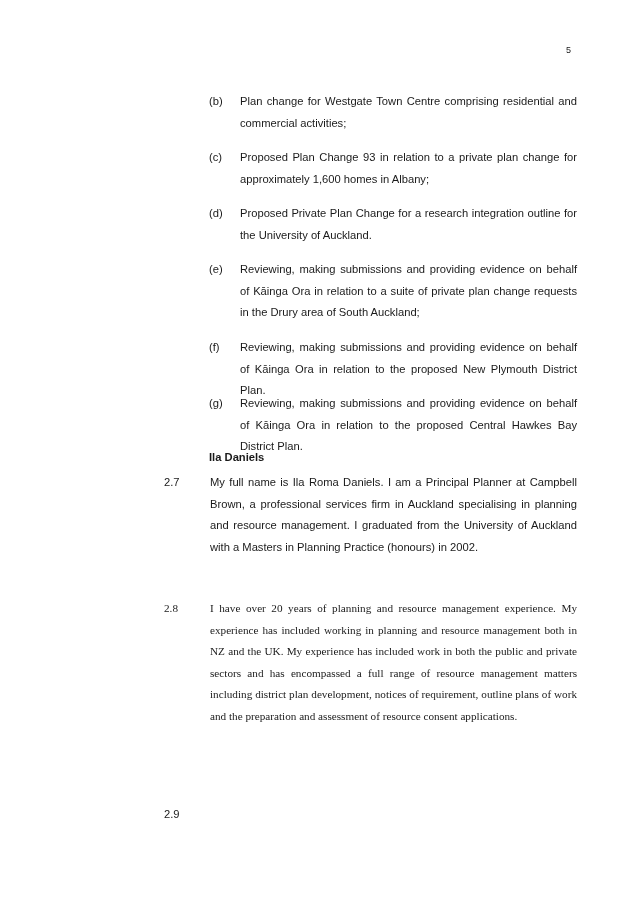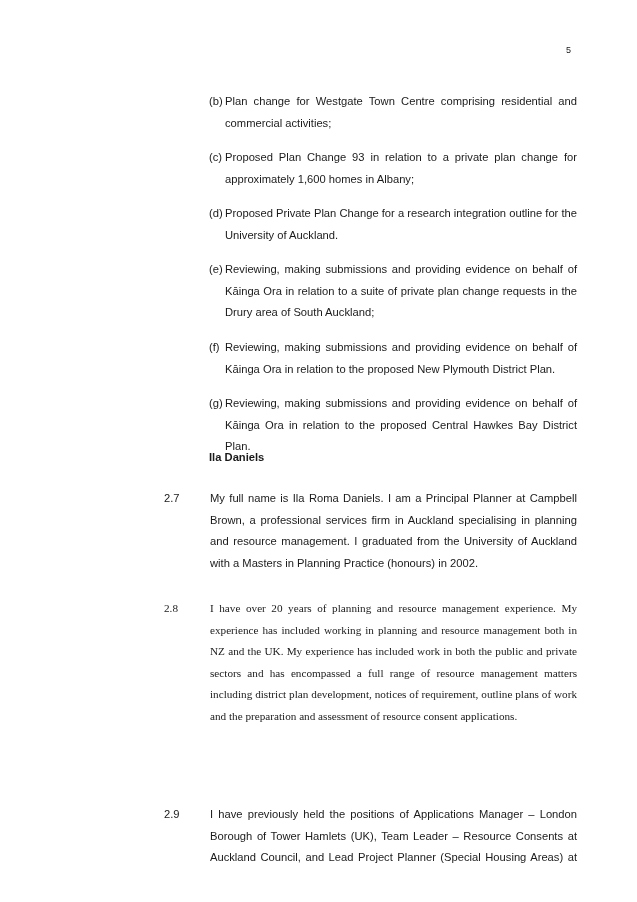--- a/index.html
+++ b/index.html
@@ -3,21 +3,21 @@
 <meta charset="utf-8">
 <style>
   html, body { margin: 0; padding: 0; background: #ffffff; }
   body { width: 637px; height: 902px; position: relative; overflow: hidden;
          font-family: "Liberation Sans", sans-serif; color: #1a1a1a; }
   .page-num { position: absolute; top: 45px; left: 566px; font-size: 9px; }
   .block { position: absolute; font-size: 11.2px; line-height: 21.5px; }
   .label { position: absolute; left: 0; top: 0; }
   .text { text-align: justify; text-align-last: left; }
   .sub { left: 209px; width: 368px; }
-  .sub .text { margin-left: 16px; }
+  .sub .text { margin-left: 31px; }
   .para { left: 164px; width: 413px; }
   .para .text { margin-left: 46px; }
   .heading { position: absolute; left: 209px; top: 451px; font-size: 11.2px; font-weight: bold; }
 </style>
 </head>
 <body>
 
 <div>
   <div class="page-num">5</div>
 
@@ -41,25 +41,24 @@
     <span class="label">(f)</span>
     <div class="text">Reviewing, making submissions and providing evidence on behalf of Kāinga Ora in relation to the proposed New Plymouth District Plan.</div>
   </div>
   <div class="block sub" style="top:393px;">
     <span class="label">(g)</span>
     <div class="text">Reviewing, making submissions and providing evidence on behalf of Kāinga Ora in relation to the proposed Central Hawkes Bay District Plan.</div>
   </div>
 
   <div class="heading">Ila Daniels</div>
 
-  <div class="block para" style="top:488px;">
+  <div class="block para" style="top:472px;">
     <span class="label">2.7</span>
     <div class="text">My full name is Ila Roma Daniels.  I am a Principal Planner at Campbell Brown, a professional services firm in Auckland specialising in planning and resource management.  I graduated from the University of Auckland with a Masters in Planning Practice (honours) in 2002.</div>
   </div>
   <div class="block para" style="top:598px;font-family:Liberation Serif, serif;">
     <span class="label">2.8</span>
     <div class="text">I have over 20 years of planning and resource management experience. My experience has included working in planning and resource management both in NZ and the UK.  My experience has included work in both the public and private sectors and has encompassed a full range of resource management matters including district plan development, notices of requirement, outline plans of work and the preparation and assessment of resource consent applications.</div>
   </div>
   <div class="block para" style="top:804px;">
     <span class="label">2.9</span>
-    <div class="text" style="text-align-last: justify;">I have previously held the positions of Applications Manager – London Borough of Tower Hamlets (UK), Team Leader – Resource Consents at Auckland Council, and Lead Project Planner (Special Housing Areas) at</div>
   </div>
 </div>
 
 </body></html>

